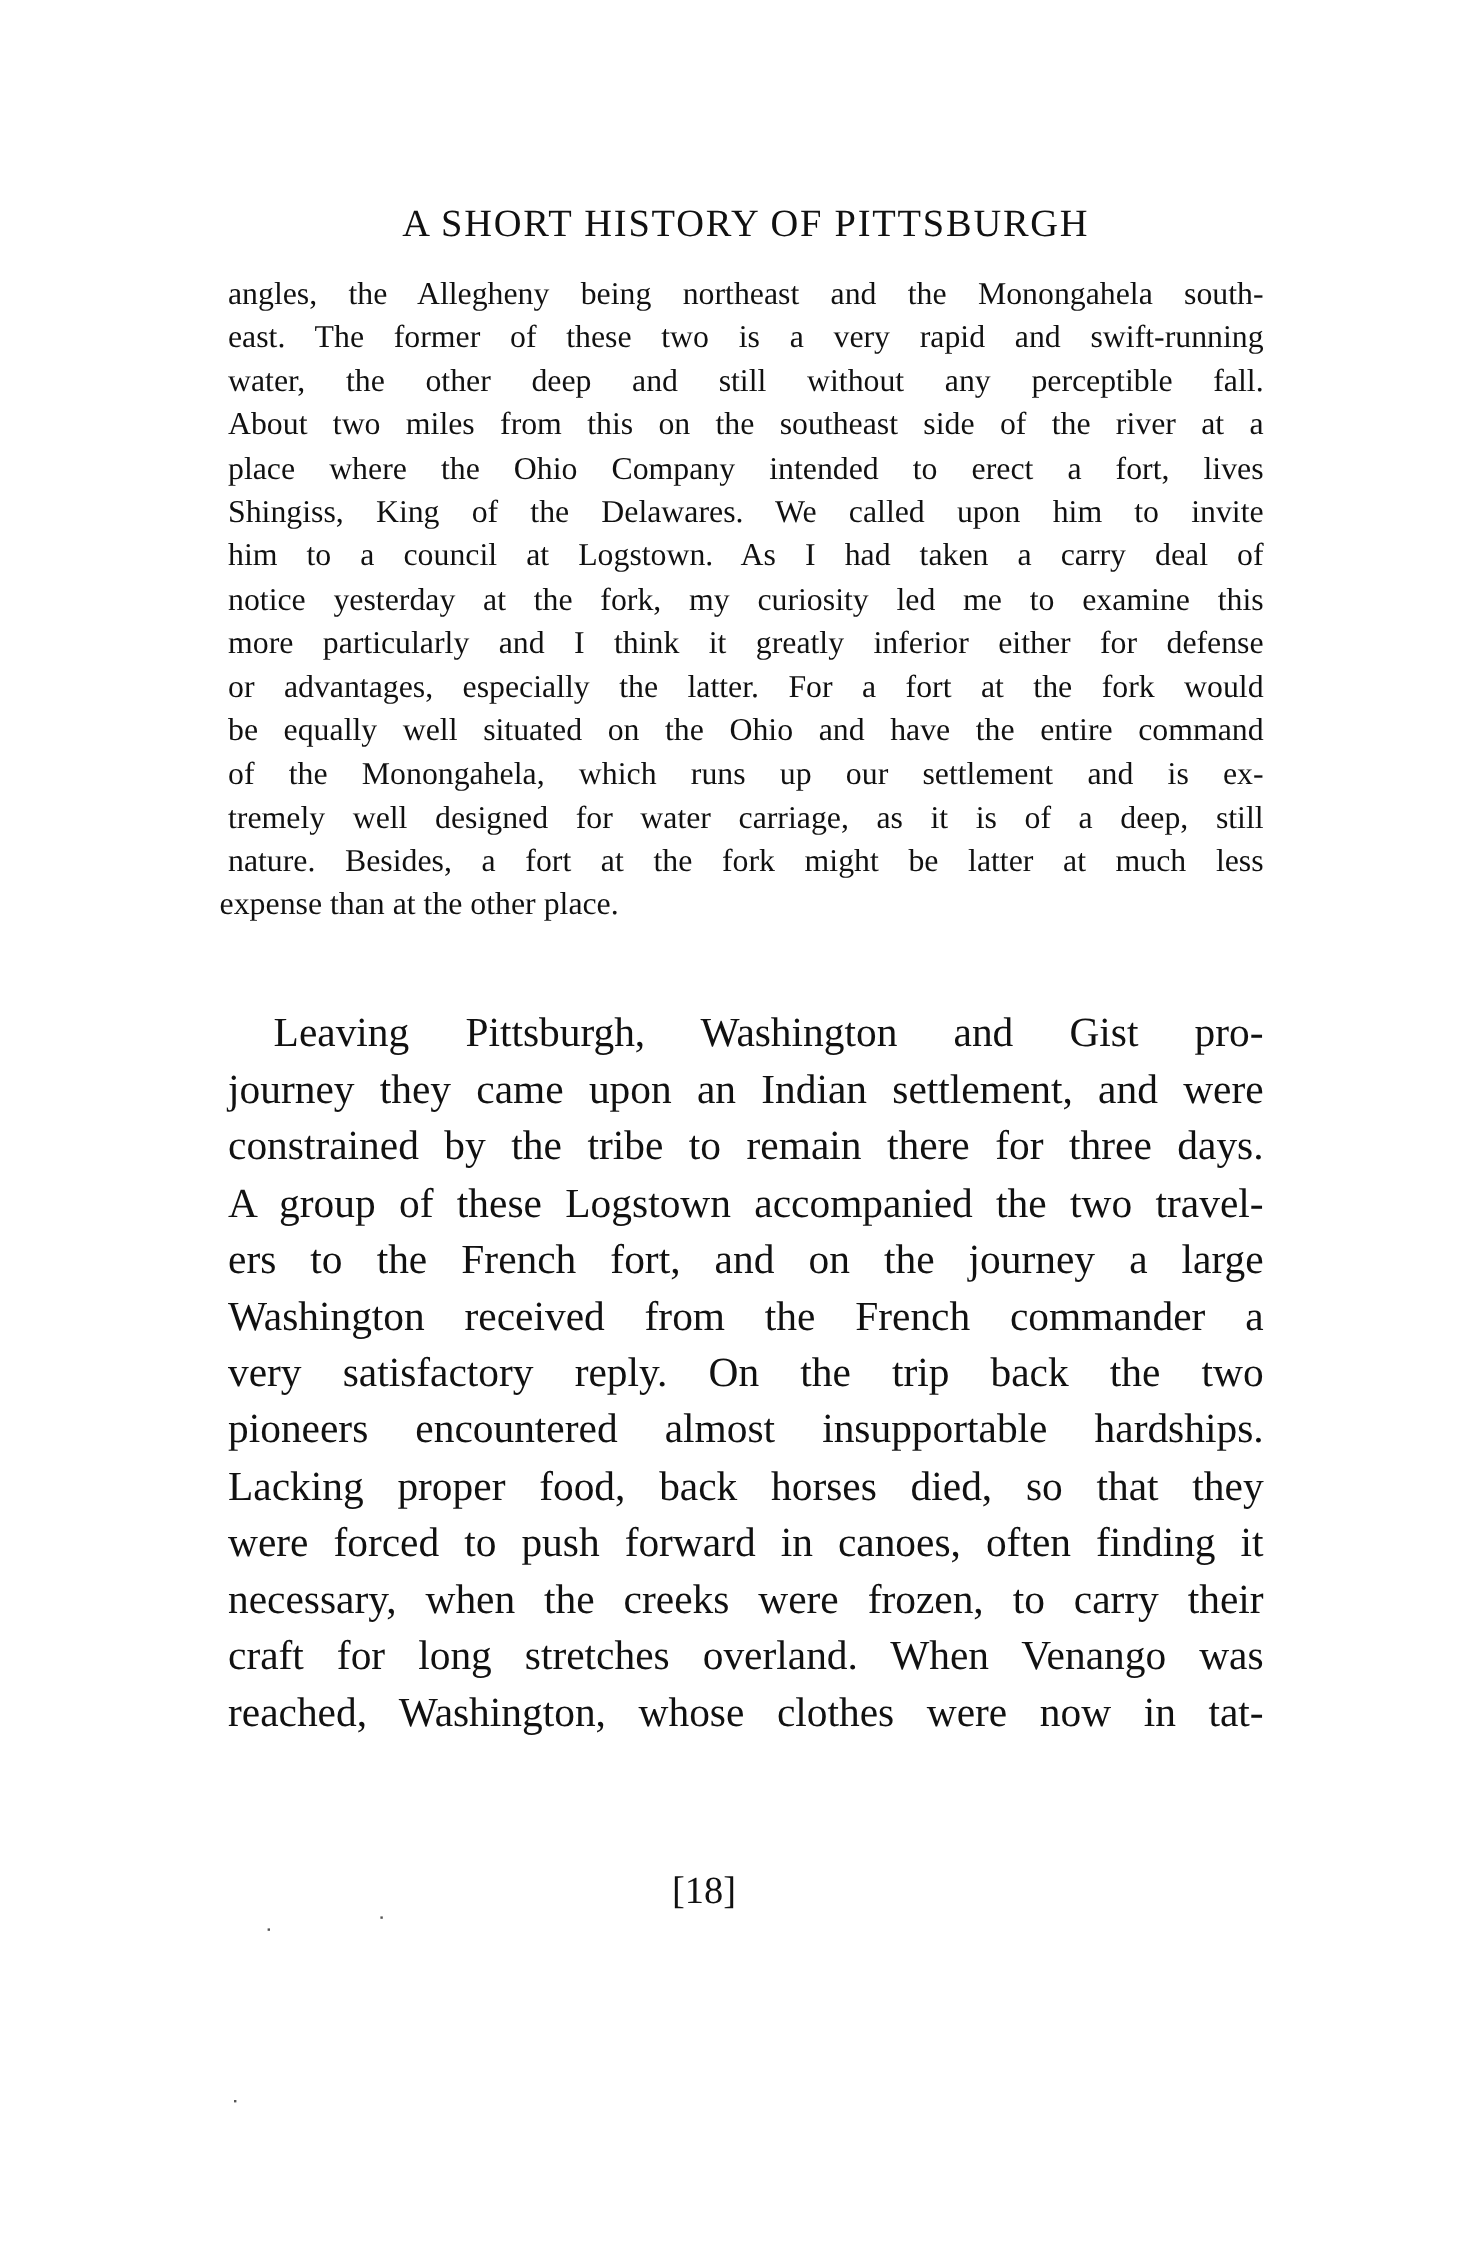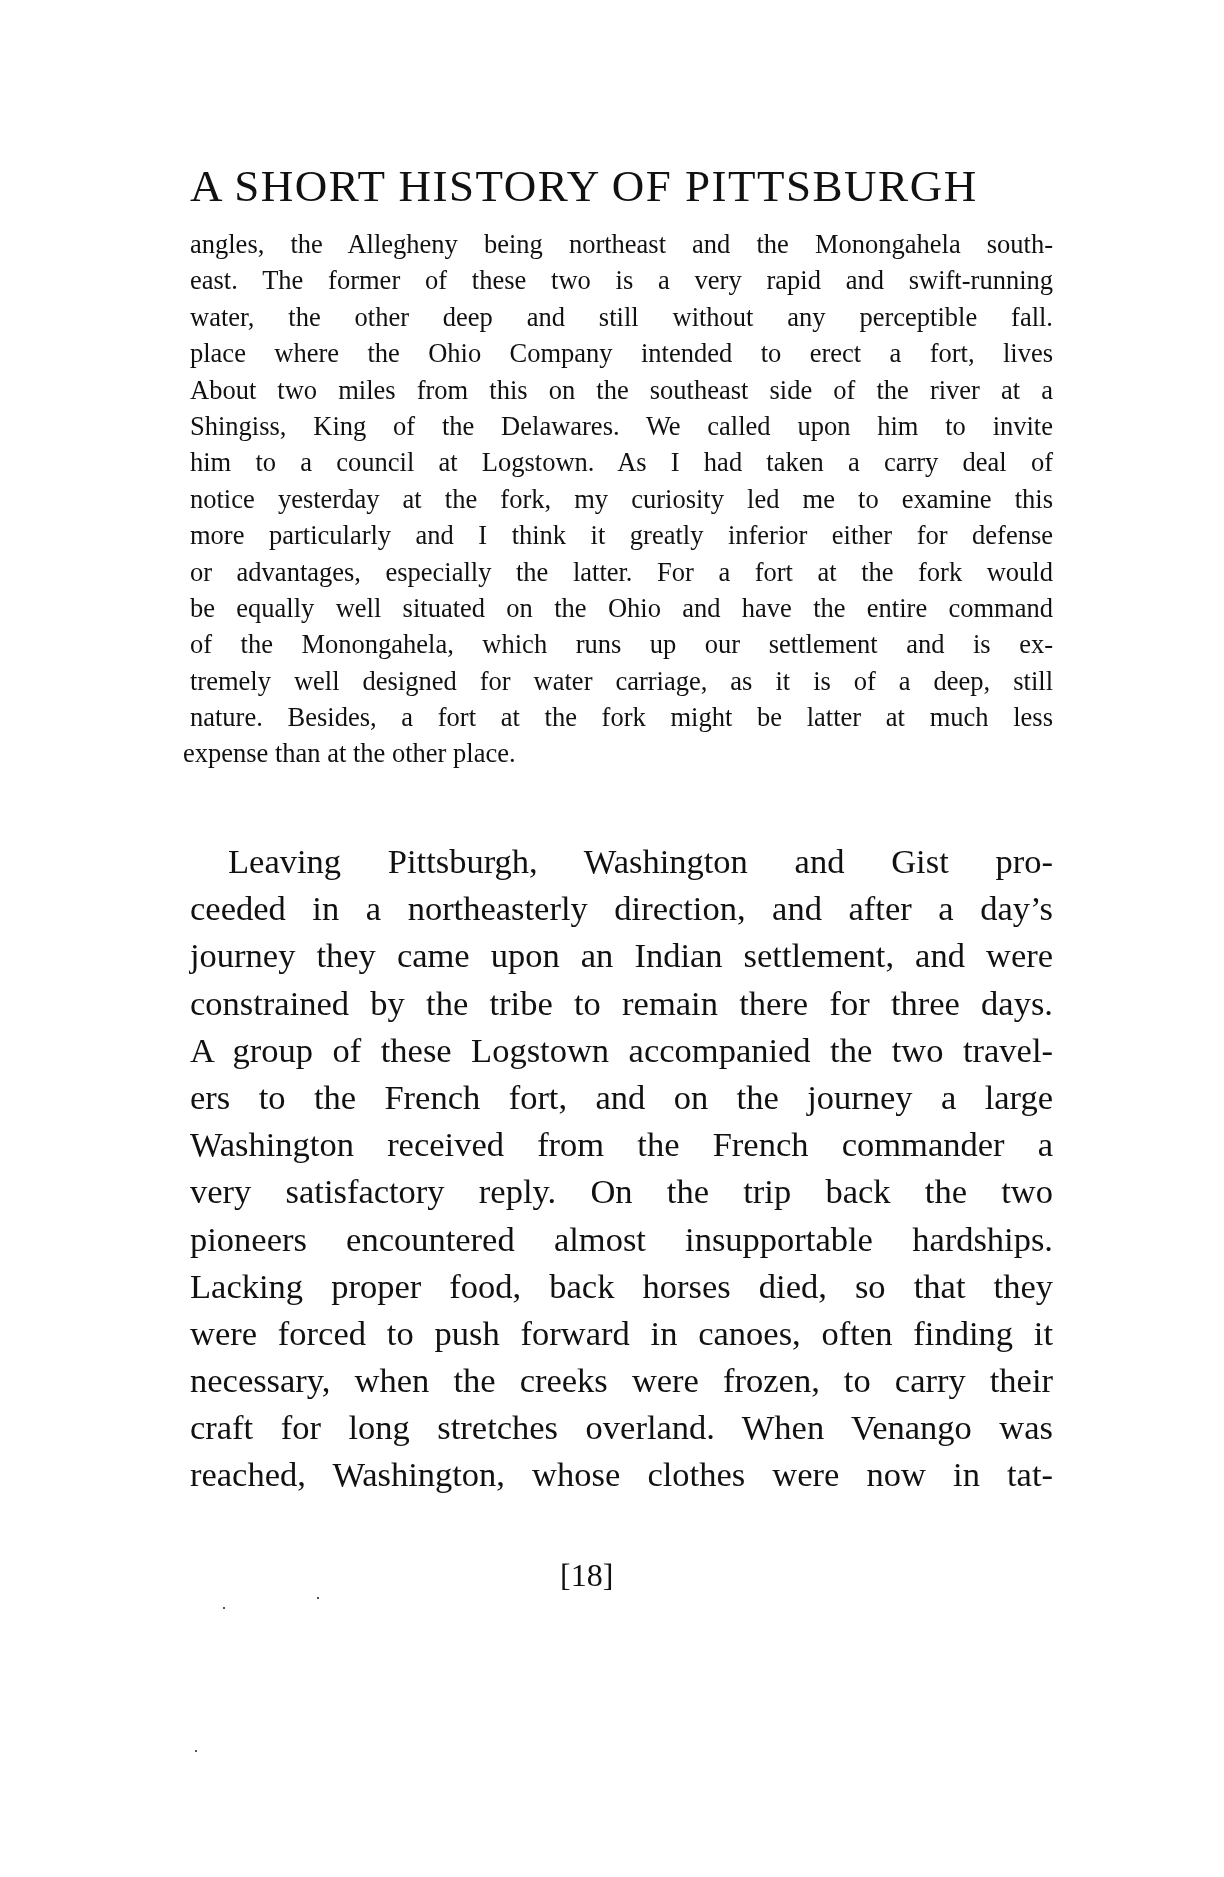--- a/index.html
+++ b/index.html
@@ -1,18 +1,18 @@
 <!DOCTYPE html>
 <html><head>
 <meta charset="utf-8">
 <style>
   html, body { margin: 0; padding: 0; background: #ffffff; }
   body { width: 1224px; height: 1877px; position: relative; overflow: hidden; color: #111; font-family: "Liberation Serif", "DejaVu Serif", serif; }
   .page { position: absolute; left: 0; top: 0; width: 1224px; height: 1877px; }
-  .title { position: absolute; left: 190px; width: 863px; top: 166px; text-align: left; font-size: 45px; letter-spacing: 1.5px; line-height: 40px; white-space: nowrap; }
+  .title { position: absolute; left: 190px; width: 863px; top: 166px; text-align: center; font-size: 32px; letter-spacing: 1.5px; line-height: 40px; white-space: nowrap; }
   .block { position: absolute; left: 190px; width: 863px; }
   .line { display: block; white-space: nowrap; text-align: justify; text-align-last: justify; overflow: visible; }
   .quote { top: 226px; font-size: 26.5px; }
   .quote .line { height: 36.4px; line-height: 36.4px; }
   .quote .line.noj { text-align-last: left; margin-left: -7px; }
   .main { top: 838px; font-size: 34.5px; }
   .main .line { height: 47.2px; line-height: 47.2px; }
   .main .line.indent { padding-left: 38px; }
   .pagenum { position: absolute; left: 560px; width: 110px; top: 1557px; font-size: 32px; line-height: 36px; }
   .speck { position: absolute; width: 2px; height: 2px; background: #555; }
@@ -20,37 +20,36 @@
 </head>
 <body>
 
 <div class="page">
   <div class="title">A SHORT HISTORY OF PITTSBURGH</div>
 
   <div class="block quote">
     <span class="line">angles, the Allegheny being northeast and the Monongahela south-</span>
     <span class="line">east.  The former of these two is a very rapid and swift-running</span>
     <span class="line">water, the other deep and still without any perceptible fall.</span>
+    <span class="line">About two miles from this on the southeast side of the river at a</span>
     <span class="line">place where the Ohio Company intended to erect a fort, lives</span>
-    <span class="line">About two miles from this on the southeast side of the river at a</span>
     <span class="line">Shingiss, King of the Delawares.  We called upon him to invite</span>
     <span class="line">him to a council at Logstown.  As I had taken a carry deal of</span>
     <span class="line">notice yesterday at the fork, my curiosity led me to examine this</span>
     <span class="line">more particularly and I think it greatly inferior either for defense</span>
     <span class="line">or advantages, especially the latter.  For a fort at the fork would</span>
     <span class="line">be equally well situated on the Ohio and have the entire command</span>
     <span class="line">of the Monongahela, which runs up our settlement and is ex-</span>
     <span class="line">tremely well designed for water carriage, as it is of a deep, still</span>
     <span class="line">nature.  Besides, a fort at the fork might be latter at much less</span>
     <span class="line noj">expense than at the other place.</span>
   </div>
 
   <div class="block main">
     <span class="line indent">Leaving Pittsburgh, Washington and Gist pro-</span>
-    <span class="line">ceeded in a northeasterly direction, and after a day’s</span>
     <span class="line">journey they came upon an Indian settlement, and were</span>
     <span class="line">constrained by the tribe to remain there for three days.</span>
     <span class="line">A group of these Logstown accompanied the two travel-</span>
     <span class="line">ers to the French fort, and on the journey a large</span>
     <span class="line">Washington received from the French commander a</span>
     <span class="line">very satisfactory reply.  On the trip back the two</span>
     <span class="line">pioneers encountered almost insupportable hardships.</span>
     <span class="line">Lacking proper food, back horses died, so that they</span>
     <span class="line">were forced to push forward in canoes, often finding it</span>
     <span class="line">necessary, when the creeks were frozen, to carry their</span>

